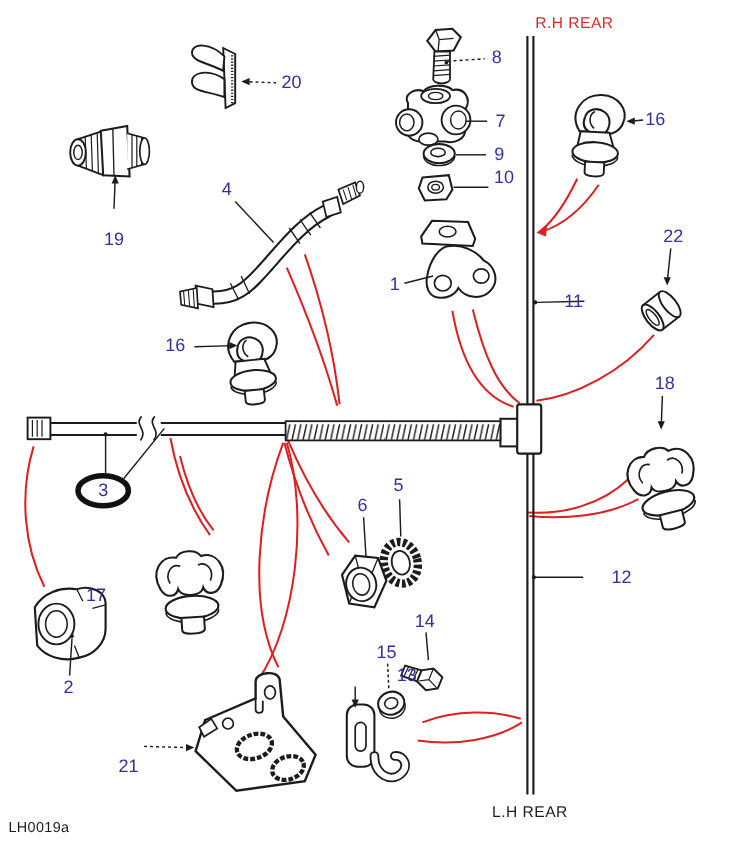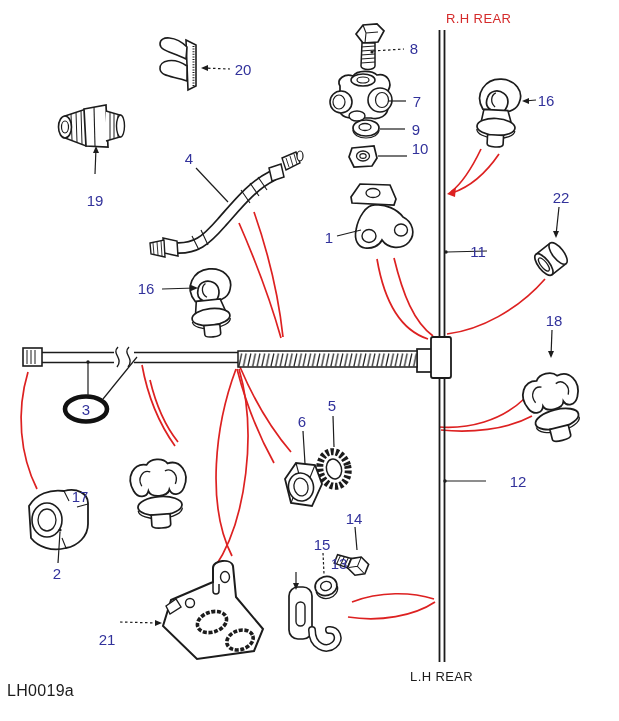--- a/index.html
+++ b/index.html
@@ -4,21 +4,21 @@
 <style>
   html,body{margin:0;padding:0;background:#fff;}
   .stage{position:relative;width:619px;height:721px;background:var(--bg,#fff);overflow:hidden;
          font-family:"Liberation Sans",sans-serif;}
   .stage svg{position:absolute;left:0;top:0;}
   .callout{position:absolute;transform:translate(-50%,-50%);color:var(--callout,#32329b);
            font-size:15px;line-height:1;white-space:nowrap;}
   .cap{position:absolute;font-size:13px;letter-spacing:.4px;line-height:1;}
   .cap-red{color:var(--cap-red,#d52b2b);}
   .cap-black{color:var(--line,#1c1c1c);}
-  .code{position:absolute;font-size:16px;color:var(--line,#1c1c1c);letter-spacing:.3px;}
+  .code{position:absolute;font-size:12px;color:var(--line,#1c1c1c);letter-spacing:.3px;}
 </style>
 </head>
 <body>
 
 <div class="stage" style="--callout: #32329b; --cap-red: #d52b2b; --line: #1c1c1c; --bg: #ffffff;">
 
 <svg width="619" height="721" viewBox="0 0 619 721">
   <defs>
     <pattern id="ribs" width="4.6" height="16" patternUnits="userSpaceOnUse" patternTransform="translate(238,352)">
       <path d="M0.8,14.5 L3.6,1.5" stroke="#1c1c1c" stroke-width="1.2" fill="none"></path>

